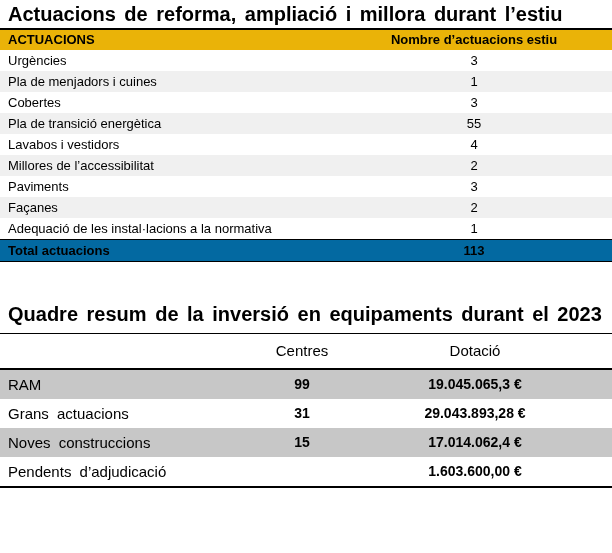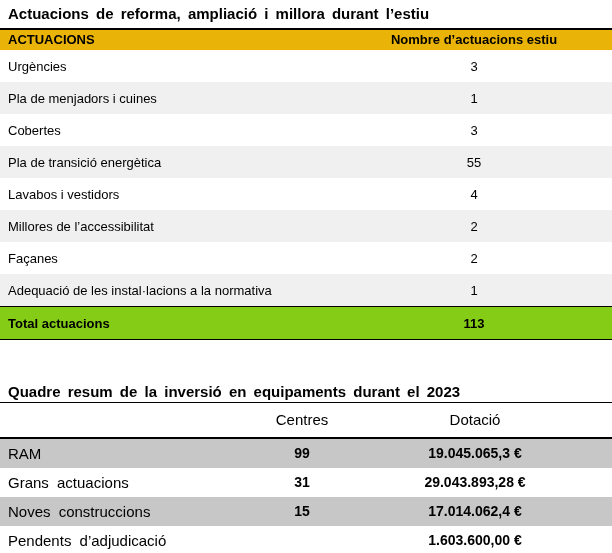--- a/index.html
+++ b/index.html
@@ -7,63 +7,63 @@
     width: 612px; height: 553px;
     background: #ffffff;
     color: #000000;
     font-family: "Liberation Sans", "DejaVu Sans", sans-serif;
     overflow: hidden;
     -webkit-font-smoothing: antialiased;
   }
   .doc-title {
     margin: 0;
     padding: 6px 0 0 8px;
-    font-size: 15px;
+    font-size: 20px;
     line-height: 16px;
     font-weight: bold;
     word-spacing: 3px;
     white-space: nowrap;
   }
   table {
     border-collapse: collapse;
     table-layout: fixed;
     width: 612px;
   }
   
   #t1 {
     margin-top: 6px;
     border-top: 2px solid #000;
     border-bottom: 1.5px solid #000;
     font-size: 13px;
   }
   #t1 td {
-    height: 32px;
+    height: 21px;
     line-height: 19px;
     padding: 0;
     white-space: nowrap;
     overflow: hidden;
   }
   #t1 td.lbl { padding-left: 8px; }
   #t1 td.num { text-align: center; }
   #t1 thead td {
     background: #eab308;
     font-weight: bold;
     height: 20px;
     line-height: 20px;
   }
   #t1 tbody tr:nth-child(even) td { background: #f0f0f0; }
   #t1 tr.total td {
-    background: #84cc16;
+    background: #0369a1;
     font-weight: bold;
     border-top: 1.5px solid #000;
   }
   
   .doc-title2 { margin-top: 38px; }
   #t2 {
-    margin-top: 2px;
+    margin-top: 11px;
     border-top: 1.5px solid #000;
     border-bottom: 2px solid #000;
     font-size: 15px;
   }
   #t2 td {
     padding: 0;
     white-space: nowrap;
     overflow: hidden;
   }
   #t2 thead td {
@@ -121,20 +121,24 @@
     </tr>
     <tr>
       <td class="lbl">Lavabos i vestidors</td>
       <td class="num">4</td>
     </tr>
     <tr>
       <td class="lbl">Millores de l’accessibilitat</td>
       <td class="num">2</td>
     </tr>
     <tr>
+      <td class="lbl">Paviments</td>
+      <td class="num">3</td>
+    </tr>
+    <tr>
       <td class="lbl">Façanes</td>
       <td class="num">2</td>
     </tr>
     <tr>
       <td class="lbl">Adequació de les instal·lacions a la normativa</td>
       <td class="num">1</td>
     </tr>
   </tbody>
   <tfoot>
     <tr class="total">

